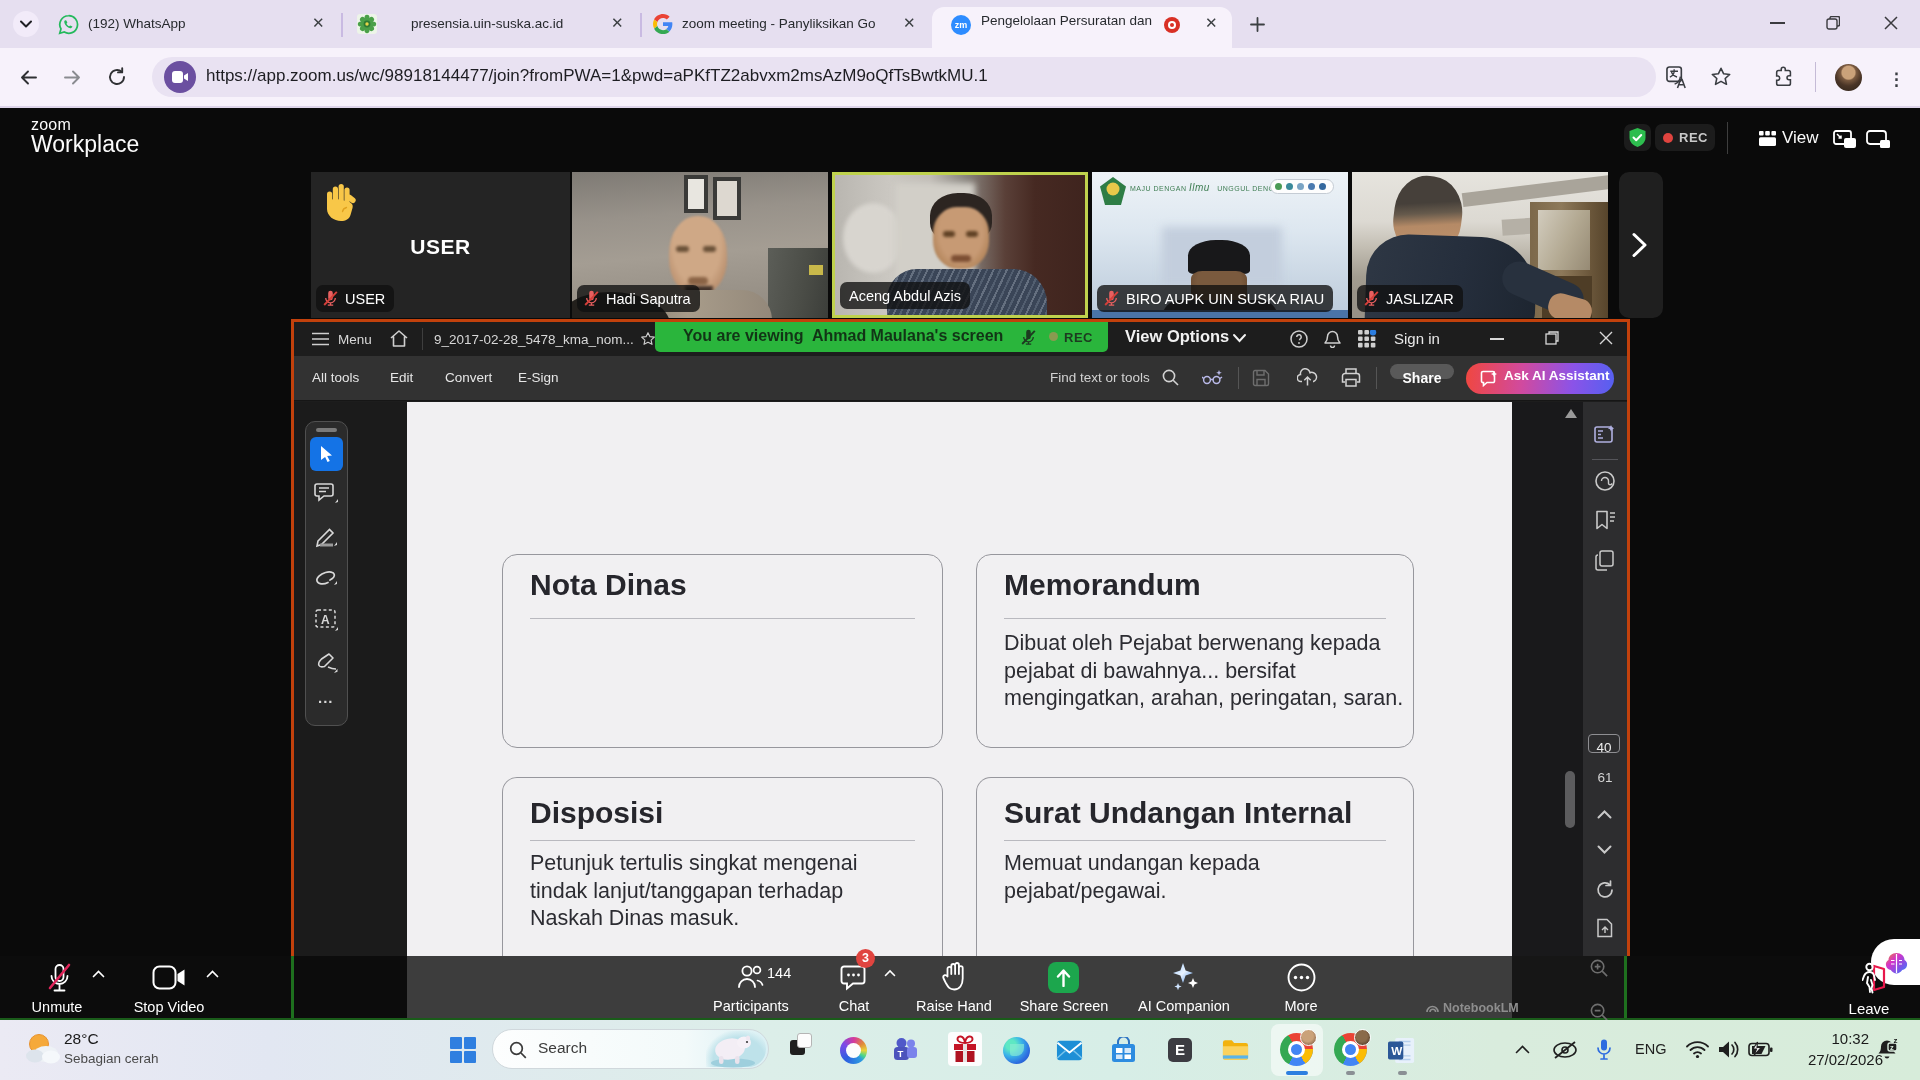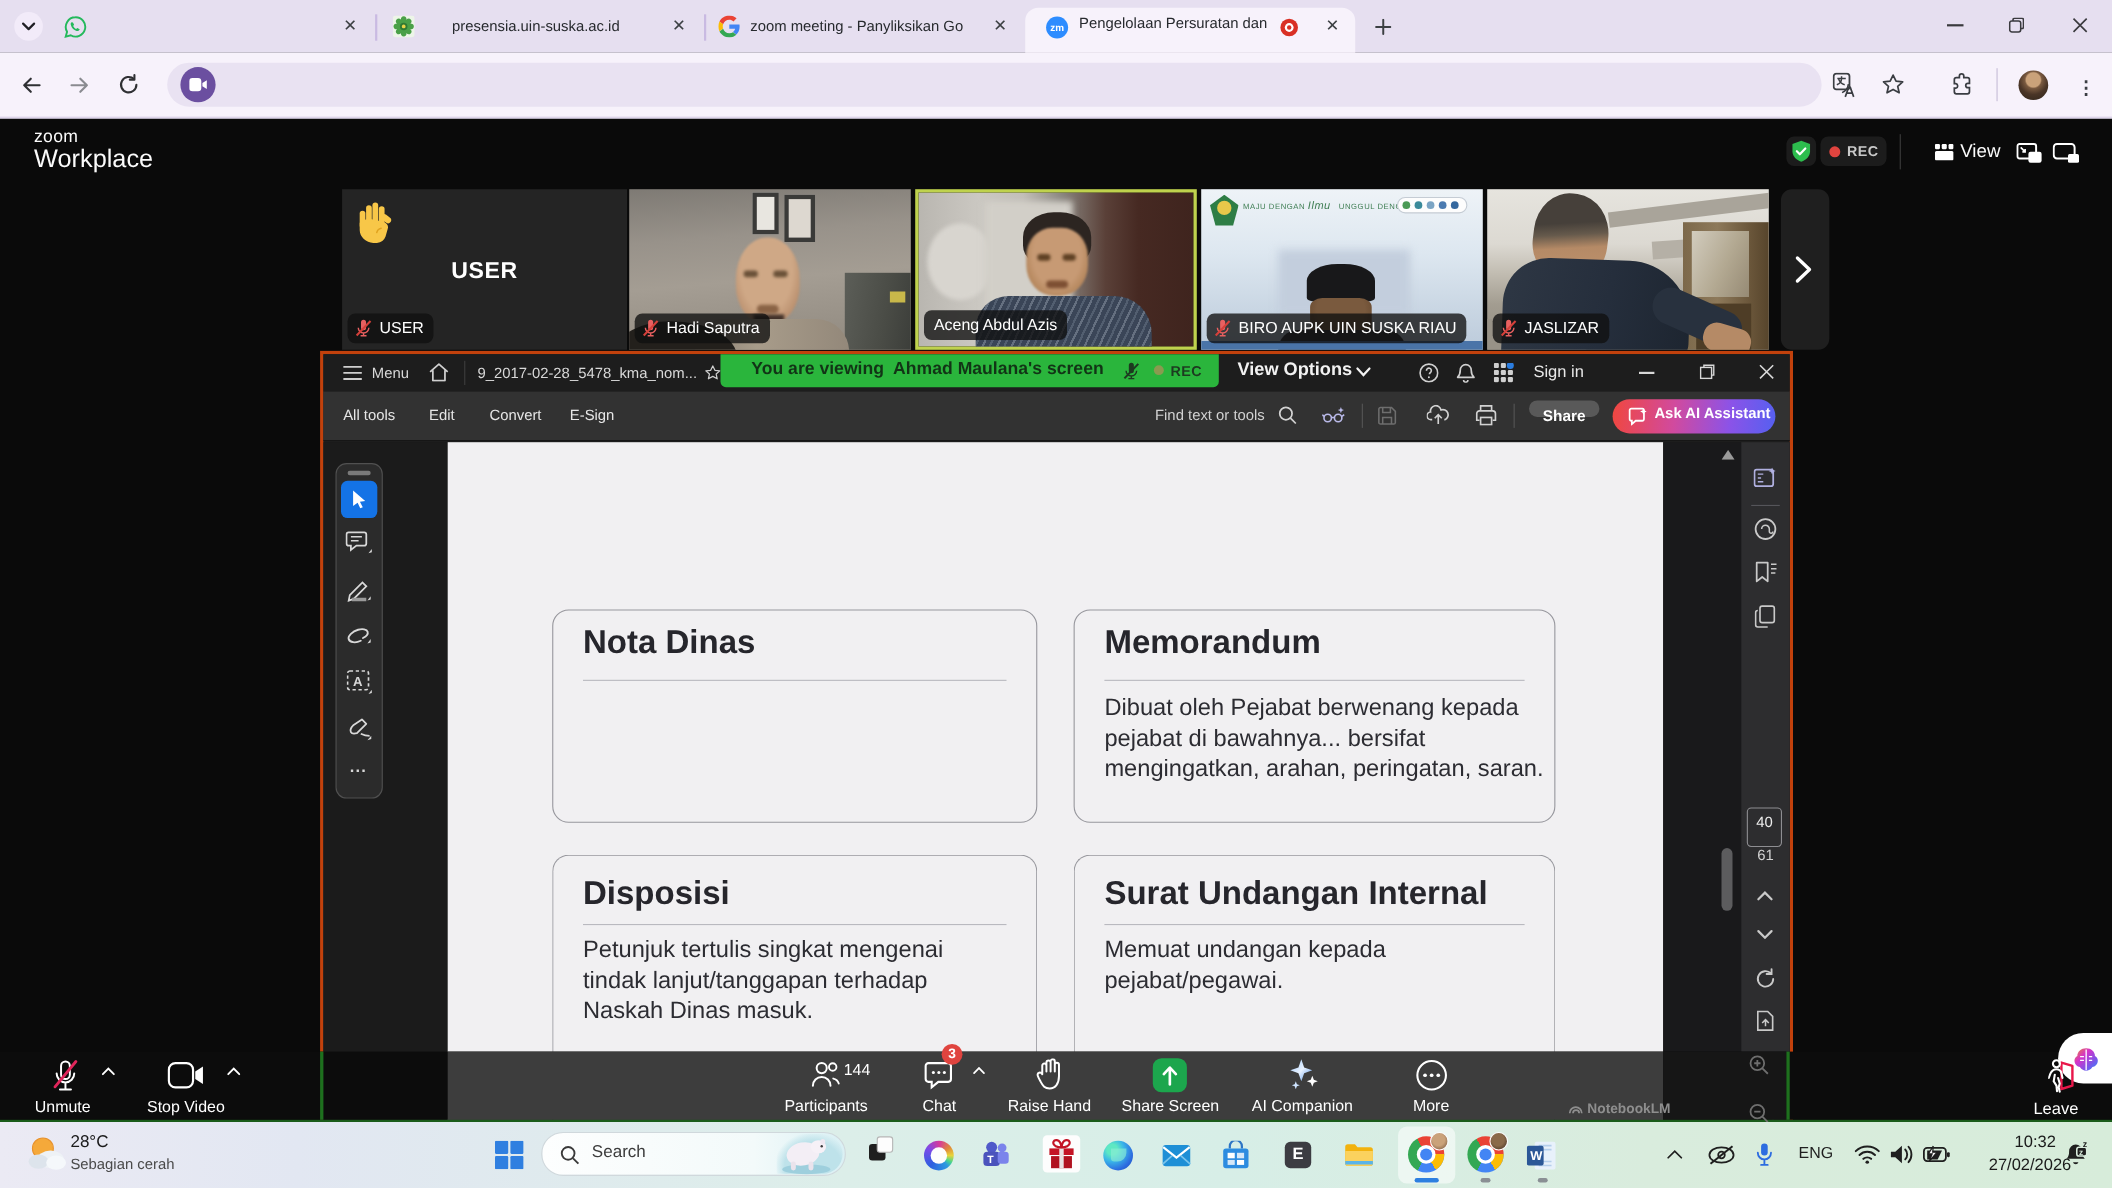--- a/index.html
+++ b/index.html
@@ -44,20 +44,21 @@
 
     <div class="abs" style="left:13px;top:11px;width:26px;height:26px;border-radius:13px;background:#f2ebf9;"></div>
     <svg class="abs" style="left:19px;top:19px;" width="14" height="10" viewBox="0 0 14 10">
         <path d="M2 2.5l5 5 5-5" stroke="#1f1f24" stroke-width="2" fill="none" stroke-linecap="round" stroke-linejoin="round"></path>
       </svg>
 
     <svg class="abs" style="left:58px;top:14px;" width="21" height="21" viewBox="0 0 24 24">
         <path d="M12 2a10 10 0 00-8.6 15L2 22l5.2-1.4A10 10 0 1012 2z" fill="none" stroke="#24b95c" stroke-width="2"></path>
         <path d="M8.3 7.2c-.8.4-1.3 1.2-1.1 2.2.3 1.8 1.6 3.9 3.2 5.2 1.2 1 3 1.9 4.3 1.6 1-.2 1.6-.9 1.8-1.8l-2.5-1.3-1.2 1c-1.2-.5-2.6-1.9-3.1-3l1-1.3-1.2-2.5z" fill="#24b95c"></path>
       </svg>
+    <div class="abs tabtitle" style="left:88px;top:0;width:210px;">(192) WhatsApp</div>
     <div class="abs tabx" style="left:312px;top:14px;">✕</div>
     <div class="abs tabdiv" style="left:341px;"></div>
 
     <svg class="abs" style="left:357px;top:14px;" width="20" height="20" viewBox="0 0 20 20">
         <rect x="0" y="0" width="20" height="20" rx="3" fill="#edf5e8"></rect>
         <g fill="#4aa048">
           <ellipse cx="10" cy="4.2" rx="2.6" ry="3.4"></ellipse>
           <ellipse cx="10" cy="15.8" rx="2.6" ry="3.4"></ellipse>
           <ellipse cx="4.2" cy="10" rx="3.4" ry="2.6"></ellipse>
           <ellipse cx="15.8" cy="10" rx="3.4" ry="2.6"></ellipse>
@@ -116,20 +117,21 @@
         <path d="M17 10a7 7 0 11-2.2-5.1" stroke="#2f3033" stroke-width="1.9" fill="none" stroke-linecap="round"></path>
         <path d="M15.2 1.2v4.2h-4.2" fill="none" stroke="#2f3033" stroke-width="1.9" stroke-linecap="round" stroke-linejoin="round"></path>
       </svg>
 
     <div class="abs" style="left:152px;top:9px;width:1504px;height:40px;border-radius:20px;background:#e9e2f2;"></div>
     <div class="abs" style="left:164px;top:13px;width:32px;height:32px;border-radius:50%;background:#6b4fa0;"></div>
     <svg class="abs" style="left:172px;top:22px;" width="17" height="14" viewBox="0 0 17 14">
         <rect x="0" y="1" width="11" height="12" rx="3" fill="#fff"></rect>
         <path d="M12 5.5l4-2.5v8l-4-2.5z" fill="#fff"></path>
       </svg>
+    <div class="abs" style="left:206px;top:18px;font-size:17px;color:#1d1d22;letter-spacing:0;">https://app.zoom.us/wc/98918144477/join?fromPWA=1&amp;pwd=aPKfTZ2abvxm2msAzM9oQfTsBwtkMU.1</div>
 
     <svg class="abs" style="left:1666px;top:18px;" width="23" height="23" viewBox="0 0 24 24">
         <rect x="1" y="1" width="15" height="15" rx="2.5" fill="none" stroke="#3a3d42" stroke-width="1.7"></rect>
         <path d="M4.5 5.5h8M8.5 3.5v2c0 2.5-2 5-4.5 6M5.5 5.5c.8 2.8 3 5.2 6 6" stroke="#3a3d42" stroke-width="1.4" fill="none"></path>
         <path d="M12 23l3.2-9h1.6l3.2 9M13.6 19.5h5" stroke="#3a3d42" stroke-width="1.6" fill="none"></path>
         <path d="M9 19a10 10 0 006-8" stroke="#3a3d42" stroke-width="1.5" fill="none"></path>
       </svg>
     <svg class="abs" style="left:1710px;top:18px;" width="22" height="22" viewBox="0 0 24 24">
         <path d="M12 2.5l2.9 6 6.6.7-4.9 4.4 1.4 6.4L12 16.7 6 20l1.4-6.4L2.5 9.2l6.6-.7z" fill="none" stroke="#3a3d42" stroke-width="1.7" stroke-linejoin="round"></path>
       </svg>
@@ -435,21 +437,21 @@
             <path d="M7.5 11a3.5 3.5 0 117 0v2.2a1.6 1.6 0 003.2 0" fill="none" stroke="#c9c9c9" stroke-width="1.4"></path>
           </svg>
         <svg class="abs" style="left:12px;top:108px;" width="21" height="21" viewBox="0 0 21 21">
             <path d="M2 1.5h10v17l-5-4-5 4z" fill="none" stroke="#c9c9c9" stroke-width="1.6" stroke-linejoin="round"></path>
             <path d="M15 3h5M15 7h5M15 11h4" stroke="#c9c9c9" stroke-width="1.4"></path>
           </svg>
         <svg class="abs" style="left:12px;top:148px;" width="20" height="22" viewBox="0 0 20 22">
             <rect x="5" y="1" width="13" height="15" rx="2" fill="none" stroke="#c9c9c9" stroke-width="1.5"></rect>
             <path d="M3 5a2 2 0 00-2 2v11a2 2 0 002 2h9" fill="none" stroke="#c9c9c9" stroke-width="1.5"></path>
           </svg>
-        <div class="abs" style="left:5px;top:332px;width:32px;height:36px;border:1px solid #8e8e92;border-radius:4px;color:#ececec;font-size:13.5px;text-align:center;line-height:25px;">40</div>
+        <div class="abs" style="left:5px;top:332px;width:32px;height:19px;border:1px solid #8e8e92;border-radius:4px;color:#ececec;font-size:13.5px;text-align:center;line-height:25px;">40</div>
         <div class="abs" style="left:0px;top:368px;width:44px;text-align:center;color:#d2d2d2;font-size:13.5px;">61</div>
         <svg class="abs" style="left:14px;top:408px;" width="15" height="9" viewBox="0 0 15 9">
             <path d="M1.5 7.5l6-6 6 6" stroke="#c9c9c9" stroke-width="2" fill="none" stroke-linecap="round"></path>
           </svg>
         <svg class="abs" style="left:14px;top:443px;" width="15" height="9" viewBox="0 0 15 9">
             <path d="M1.5 1.5l6 6 6-6" stroke="#c9c9c9" stroke-width="2" fill="none" stroke-linecap="round"></path>
           </svg>
         <svg class="abs" style="left:12px;top:478px;" width="20" height="20" viewBox="0 0 20 20">
             <path d="M17 10a7 7 0 11-2-5M15.5 1v4.5H11" fill="none" stroke="#c9c9c9" stroke-width="1.7" stroke-linecap="round"></path>
           </svg>

